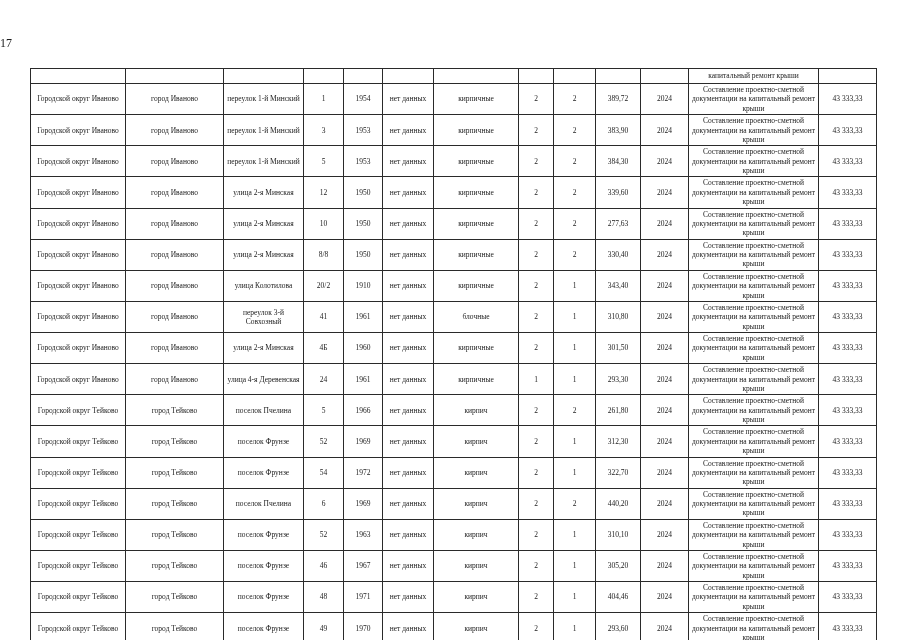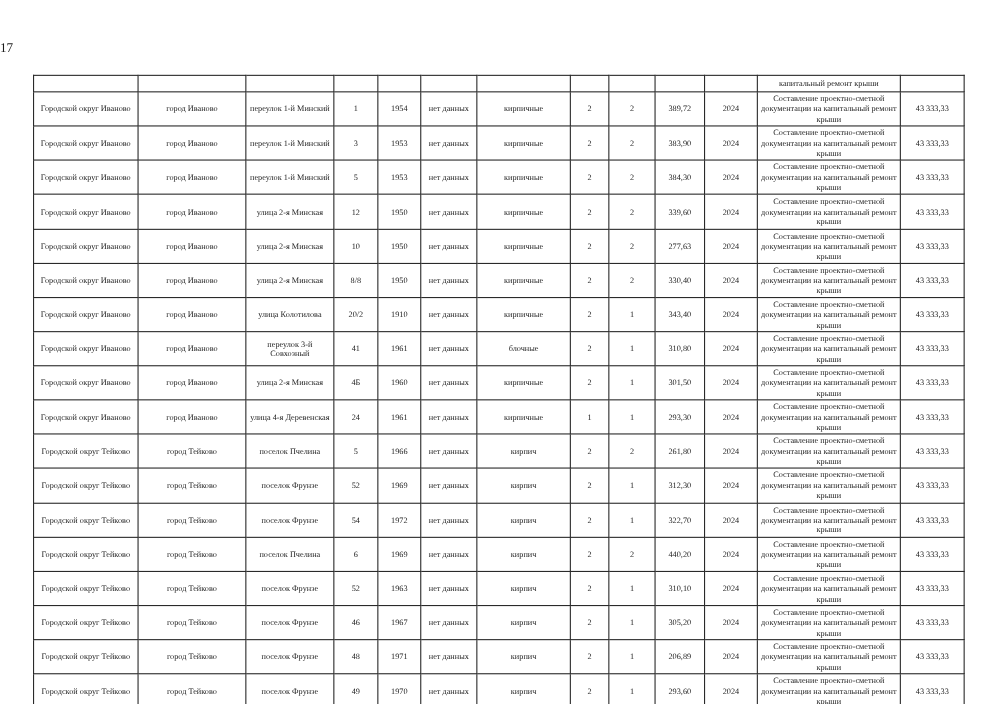--- a/index.html
+++ b/index.html
@@ -350,21 +350,21 @@
           <tr class="data-row">
     <td>Городской округ Тейково</td>
     <td>город Тейково</td>
     <td>поселок Фрунзе</td>
     <td>48</td>
     <td>1971</td>
     <td>нет данных</td>
     <td>кирпич</td>
     <td>2</td>
     <td>1</td>
-    <td>206,89</td>
+    <td>404,46</td>
     <td>2024</td>
     <td>Составление проектно-сметной документации на капитальный ремонт крыши</td>
     <td>43 333,33</td>
   </tr>
           <tr class="data-row">
     <td>Городской округ Тейково</td>
     <td>город Тейково</td>
     <td>поселок Фрунзе</td>
     <td>49</td>
     <td>1970</td>

